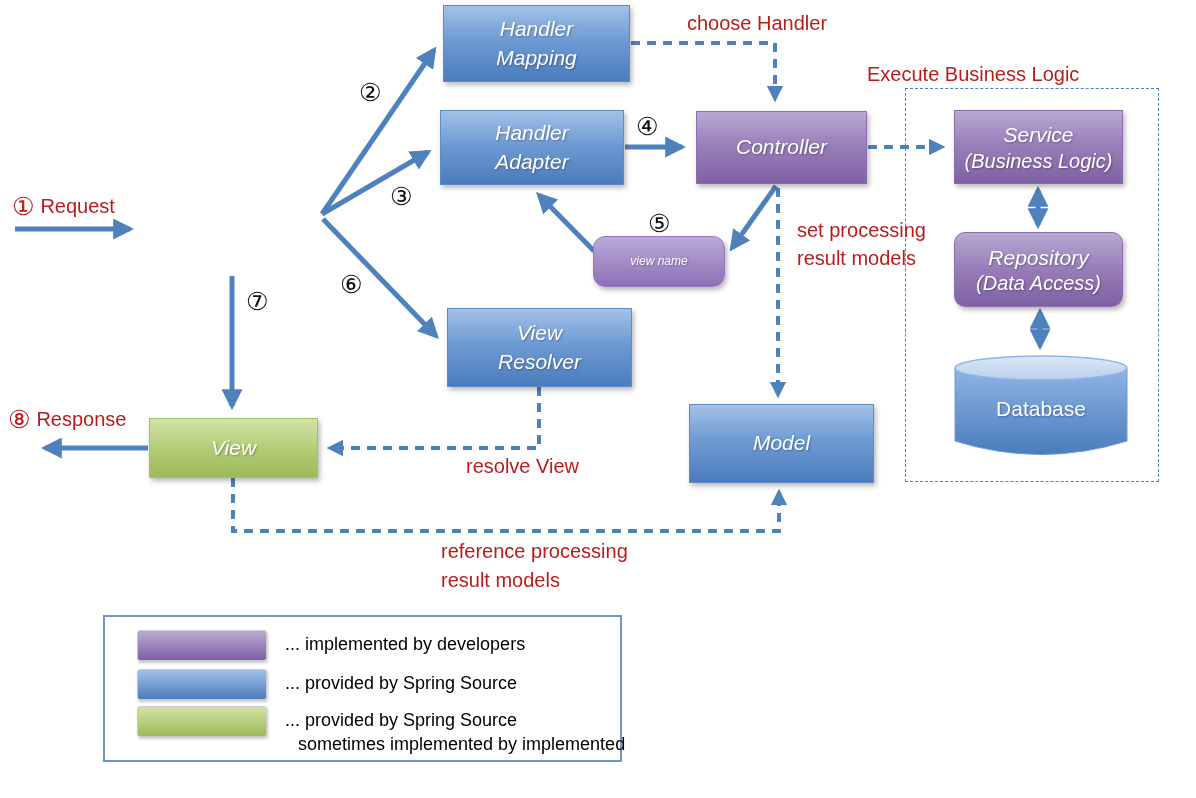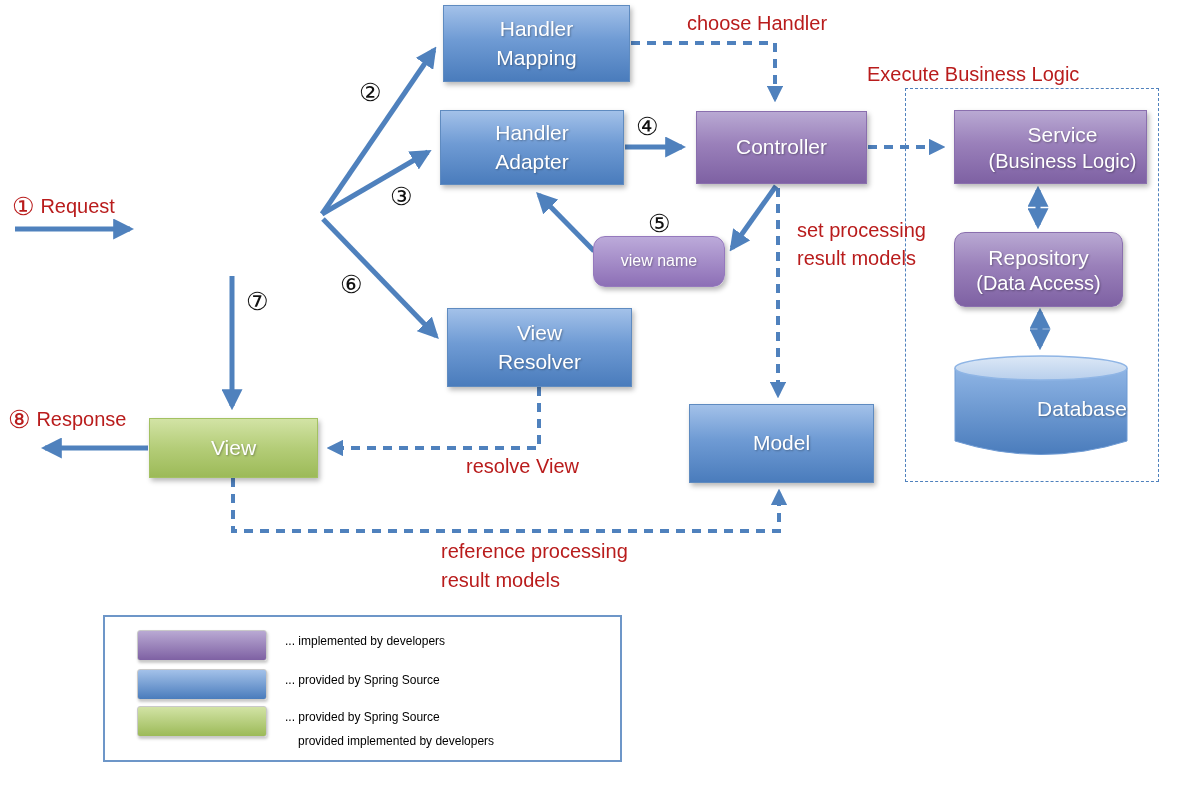--- a/index.html
+++ b/index.html
@@ -7,37 +7,38 @@
     position:relative;width:1196px;height:798px;background:#fff;overflow:hidden;
     font-family:"Liberation Sans",sans-serif;
   }
   .wires{position:absolute;left:0;top:0;z-index:1;}
   .box{
     position:absolute;z-index:2;display:flex;flex-direction:column;
     align-items:center;justify-content:center;color:#fff;font-size:21px;
     line-height:1.38;text-align:center;
     box-shadow:2px 3px 5px rgba(0,0,0,0.28);
     text-shadow:1px 1px 2px rgba(0,0,0,0.30);
+    font-style:italic;
   }
   .blue{background:linear-gradient(180deg,#a3c1e9 0%,#6f9bd4 45%,#4a7cbc 100%);border:1px solid #5f8bc0;}
   .purple{background:linear-gradient(180deg,#b9a9d3 0%,#9a80ba 45%,#7e61a3 100%);border:1px solid #8a6fae;}
   .green{background:linear-gradient(180deg,#d2e3a5 0%,#b4cd78 50%,#9cba58 100%);border:1px solid #a3c162;}
-  .viewname{border-radius:12px;font-size:16px;background:linear-gradient(180deg,#bcaada 0%,#8d6fb6 100%);border:1px solid #9579bd;}
+  .viewname{border-radius:12px;font-size:12px;background:linear-gradient(180deg,#bcaada 0%,#8d6fb6 100%);border:1px solid #9579bd;}
   .sub{font-size:20px;line-height:1.15;}
   .annot{position:absolute;z-index:3;color:#b91c1c;font-size:20px;white-space:nowrap;}
   .step{position:absolute;z-index:3;color:#111;font-size:25px;line-height:1;font-family:"DejaVu Sans",sans-serif;}
   .annot .stepchar{font-size:25px;font-family:"DejaVu Sans",sans-serif;vertical-align:-2px;margin-right:6px;}
   .bizbox{position:absolute;z-index:0;border:1.5px dashed #4f81bd;}
   .dbtitle{position:absolute;z-index:3;color:#fff;font-size:21px;text-shadow:1px 1px 2px rgba(0,0,0,0.30);width:172px;text-align:center;}
   .legend{position:absolute;z-index:2;border:2px solid #6d96c8;background:#fff;}
   .swatch{position:absolute;width:128px;height:29px;border-radius:3px;border:1px solid #c9c9c9;box-shadow:1px 2px 3px rgba(0,0,0,0.22);}
   .sw-purple{background:linear-gradient(180deg,#b9a9d3,#7e61a3);}
   .sw-blue{background:linear-gradient(180deg,#a3c1e9,#4a7cbc);}
   .sw-green{background:linear-gradient(180deg,#d2e3a5,#9cba58);}
-  .legtext{position:absolute;color:#000;font-size:12px;white-space:nowrap;}
+  .legtext{position:absolute;color:#000;font-size:18px;white-space:nowrap;}
 </style>
 </head>
 <body>
 
 <div class="canvas">
 
   <div class="bizbox" style="left:905px;top:88px;width:252px;height:392px;"></div>
 
   <svg class="wires" width="1196" height="798" viewBox="0 0 1196 798">
     <defs>
@@ -107,31 +108,31 @@
   </div>
 
   <div class="box green" style="left:149px;top:418px;width:167px;height:58px;">
     <span>View</span>
   </div>
 
   <div class="box blue" style="left:689px;top:404px;width:183px;height:77px;">
     <span>Model</span>
   </div>
 
-  <div class="box purple" style="left:954px;top:110px;width:167px;height:72px;padding-left:24px;">
+  <div class="box purple" style="left:954px;top:110px;width:167px;height:72px;">
     <span>Service</span>
     <span class="sub">(Business Logic)</span>
   </div>
 
   <div class="box purple" style="left:954px;top:232px;width:167px;height:73px;border-radius:11px;">
     <span>Repository</span>
     <span class="sub">(Data Access)</span>
   </div>
 
-  <div class="dbtitle" style="left:955px;top:397px;padding-left:41px;">Database</div>
+  <div class="dbtitle" style="left:955px;top:397px;">Database</div>
 
   <div class="annot" style="left:12px;top:192px;">
     <span class="stepchar">①</span><span>Request</span>
   </div>
   <div class="annot" style="left:8px;top:405px;">
     <span class="stepchar">⑧</span><span>Response</span>
   </div>
   <span class="step" style="left:359px;top:80px;">②</span>
   <span class="step" style="left:390px;top:184px;">③</span>
   <span class="step" style="left:636px;top:114px;">④</span>
@@ -147,16 +148,16 @@
   <div class="annot" style="left:441px;top:540px;">reference processing</div>
   <div class="annot" style="left:441px;top:569px;">result models</div>
 
   <div class="legend" style="left:103px;top:615px;width:515px;height:143px;">
     <div class="swatch sw-purple" style="left:32px;top:13px;"></div>
     <div class="swatch sw-blue" style="left:32px;top:52px;"></div>
     <div class="swatch sw-green" style="left:32px;top:89px;"></div>
     <div class="legtext" style="left:180px;top:17px;">... implemented by developers</div>
     <div class="legtext" style="left:180px;top:56px;">... provided by Spring Source</div>
     <div class="legtext" style="left:180px;top:93px;">... provided by Spring Source</div>
-    <div class="legtext" style="left:193px;top:117px;">provided implemented by developers</div>
+    <div class="legtext" style="left:193px;top:117px;">sometimes implemented by implemented</div>
   </div>
 
 </div>
 
 </body></html>

